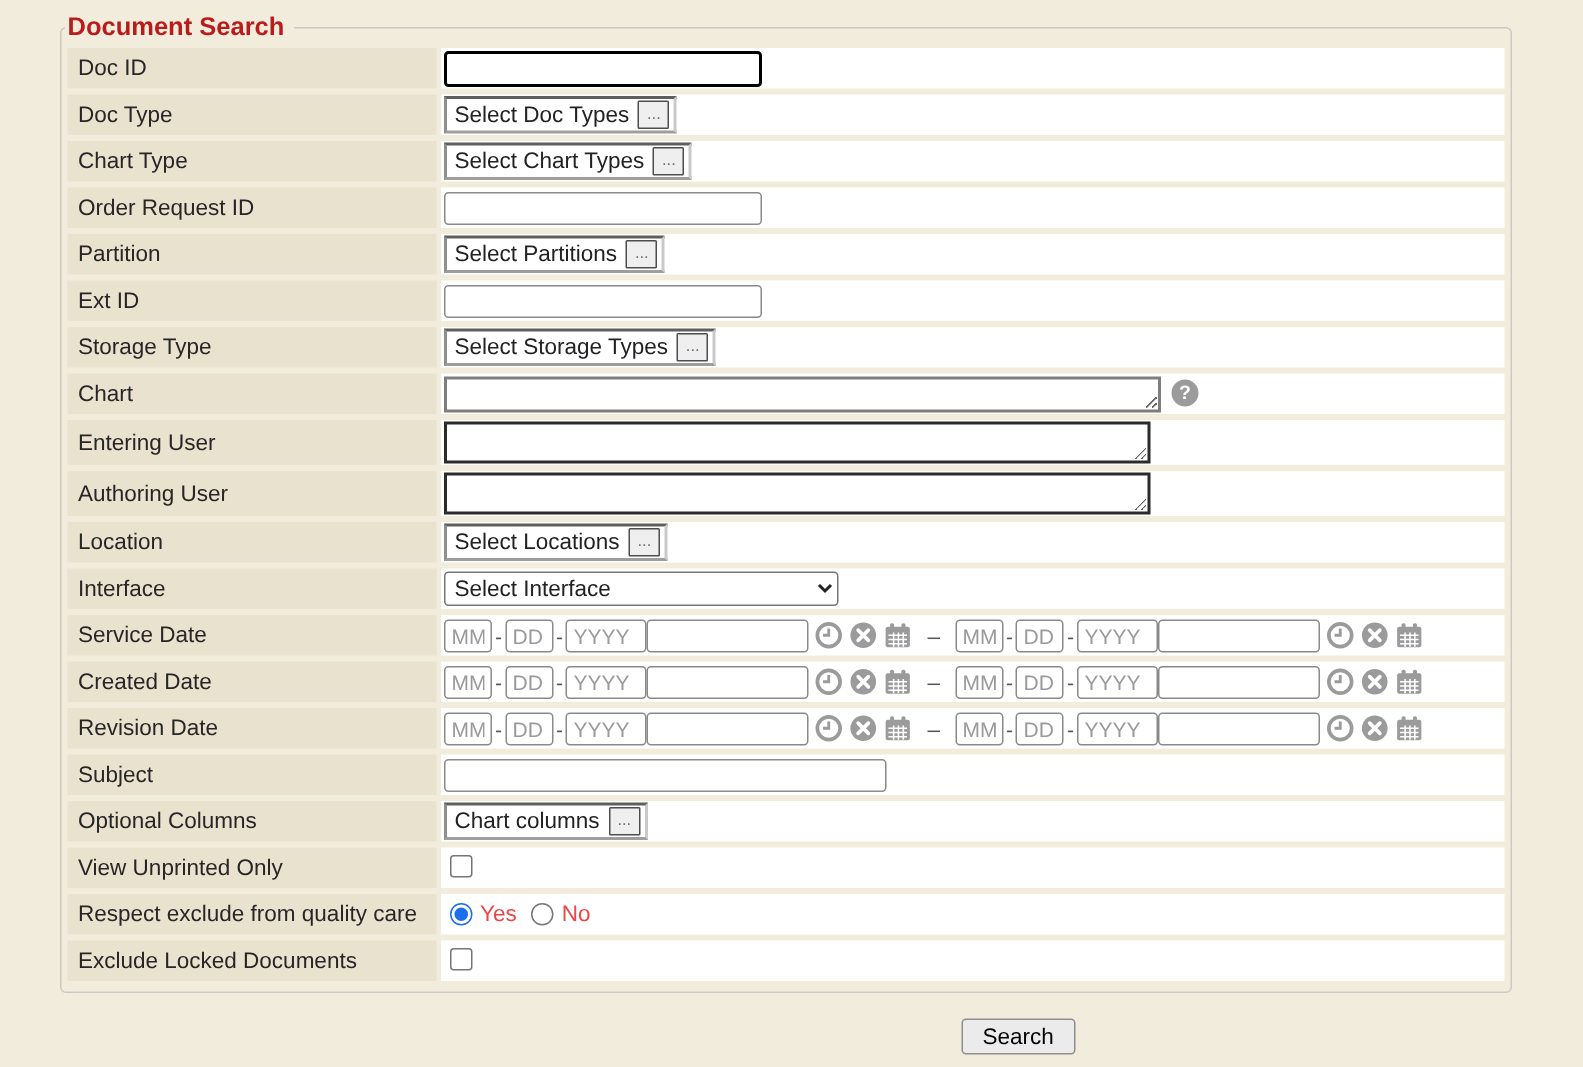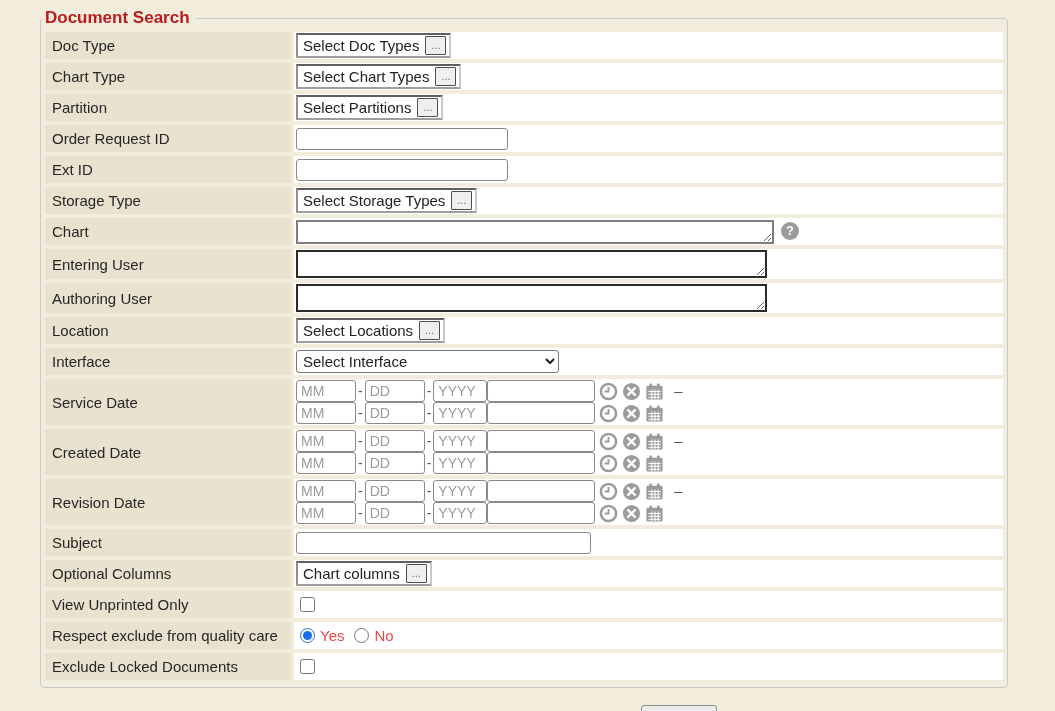--- a/index.html
+++ b/index.html
@@ -120,21 +120,21 @@
     font-size:15px;
     border:1px solid #767676;
     border-radius:3px;
     background:#fff;
     color:#222;
     padding:0 2px;
   }
   
   .dg { display:inline-flex; align-items:center; }
   .dg input { margin:0; }
-  .d-mm, .d-dd { width:60px; }
+  .d-mm, .d-dd { width:32px; }
   .d-yyyy { width:54px; }
   .d-time { width:108px; margin-left:5px; }
   .field-sep { color:#555; margin:0 2px; font-size:14px; }
   .range-sep { color:#555; margin:0 10px; font-size:15px; }
   .dt-icon {
     display:inline-flex;
     margin-left:4px;
     cursor:pointer;
     line-height:0;
   }
@@ -160,43 +160,47 @@
   }
 </style>
 </head>
 <body>
 
 <fieldset class="search-fieldset">
   <legend>Document Search</legend>
   <table class="form-table">
     <tbody>
         <tr>
+          <td class="cell-label">Doc ID</td>
+          <td class="cell-value"><input class="text-input focused" type="text" value="" style=""></td>
+        </tr>
+        <tr>
           <td class="cell-label">Doc Type</td>
           <td class="cell-value"><span class="picker">
               <span class="picker-text">Select Doc Types</span>
               <button class="dots-btn">...</button>
             </span></td>
         </tr>
         <tr>
           <td class="cell-label">Chart Type</td>
           <td class="cell-value"><span class="picker">
               <span class="picker-text">Select Chart Types</span>
-              <button class="dots-btn">...</button>
-            </span></td>
-        </tr>
-        <tr>
-          <td class="cell-label">Partition</td>
-          <td class="cell-value"><span class="picker">
-              <span class="picker-text">Select Partitions</span>
               <button class="dots-btn">...</button>
             </span></td>
         </tr>
         <tr>
           <td class="cell-label">Order Request ID</td>
           <td class="cell-value"><input class="text-input" type="text" value="" style=""></td>
+        </tr>
+        <tr>
+          <td class="cell-label">Partition</td>
+          <td class="cell-value"><span class="picker">
+              <span class="picker-text">Select Partitions</span>
+              <button class="dots-btn">...</button>
+            </span></td>
         </tr>
         <tr>
           <td class="cell-label">Ext ID</td>
           <td class="cell-value"><input class="text-input" type="text" value="" style=""></td>
         </tr>
         <tr>
           <td class="cell-label">Storage Type</td>
           <td class="cell-value"><span class="picker">
               <span class="picker-text">Select Storage Types</span>
               <button class="dots-btn">...</button>

